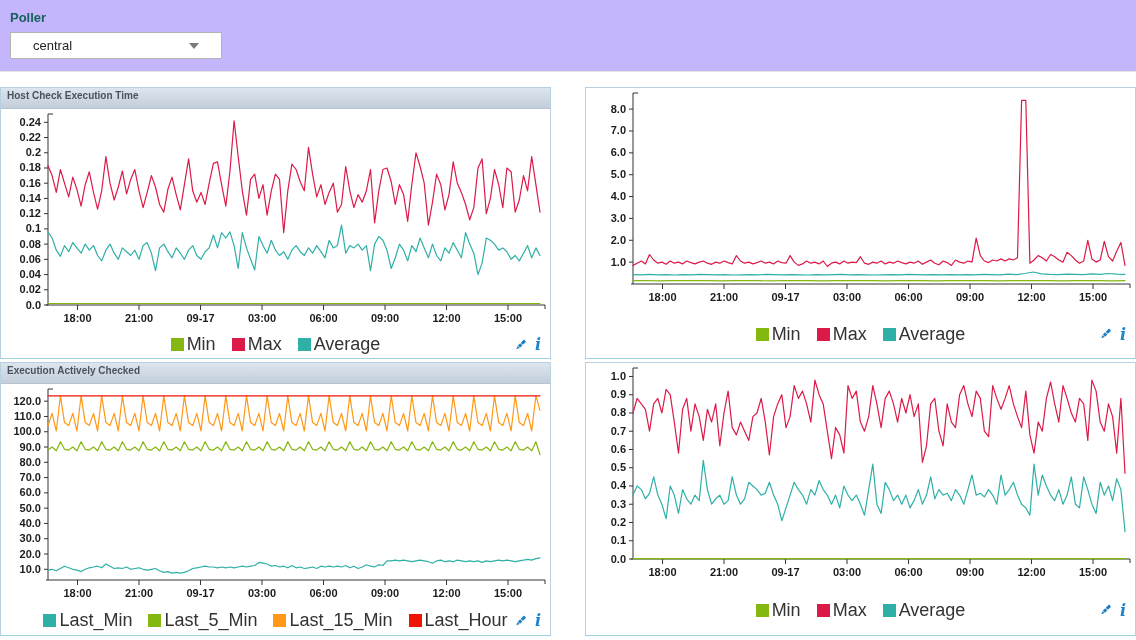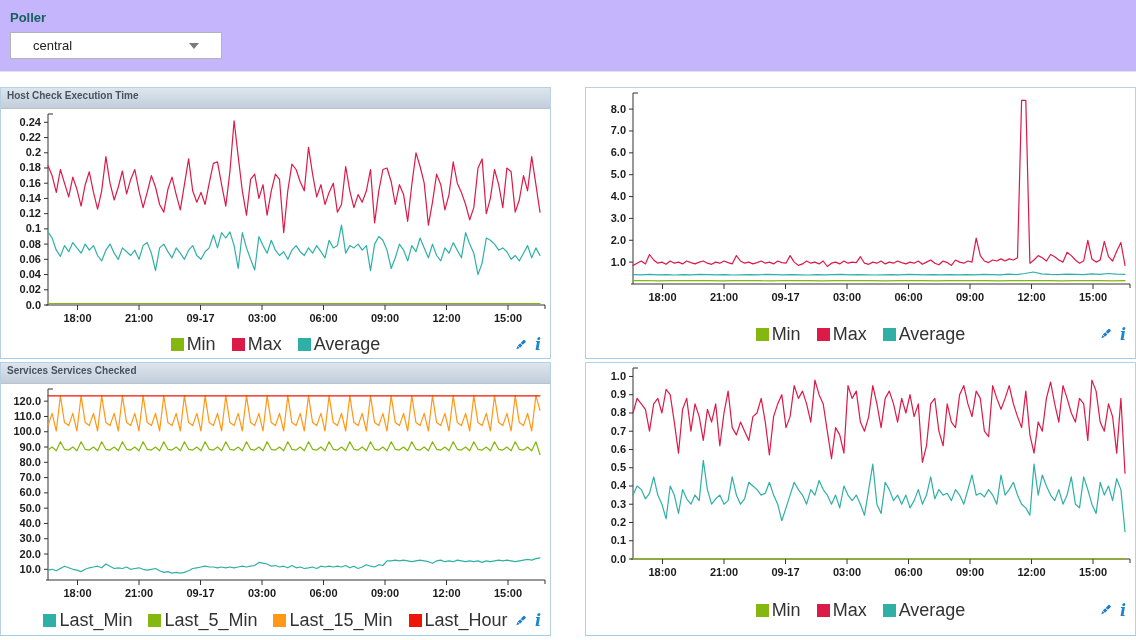--- a/index.html
+++ b/index.html
@@ -200,21 +200,21 @@
                 <path d="M6.5 11 h3.2 l-1.6 3.4 z" fill="#1d7fc4"></path>
               </g>
             </svg>
         </span>
         <span class="info">i</span>
       </div>
     </div>
   </div>
 
   <div class="panel">
-    <div class="panel-header">Services Services Checked</div>
+    <div class="panel-header">Execution Actively Checked</div>
     <svg class="chart-svg" viewBox="0 0 549 222">
         <line x1="47" y1="5" x2="47" y2="196" stroke="#333" stroke-width="1"></line>
         <line x1="45" y1="196" x2="544" y2="196" stroke="#333" stroke-width="1"></line>
         <line x1="47" y1="5" x2="52" y2="5" stroke="#333" stroke-width="1"></line>
         <line x1="544" y1="196" x2="544" y2="200" stroke="#333" stroke-width="1"></line>
         <line x1="43" y1="185.3008130081301" x2="47" y2="185.3008130081301" stroke="#333" stroke-width="1"></line>
         <text x="40" y="188.8008130081301" text-anchor="end" class="tick">10.0</text>
         <line x1="43" y1="170.0162601626016" x2="47" y2="170.0162601626016" stroke="#333" stroke-width="1"></line>
         <text x="40" y="173.5162601626016" text-anchor="end" class="tick">20.0</text>
         <line x1="43" y1="154.7317073170732" x2="47" y2="154.7317073170732" stroke="#333" stroke-width="1"></line>

